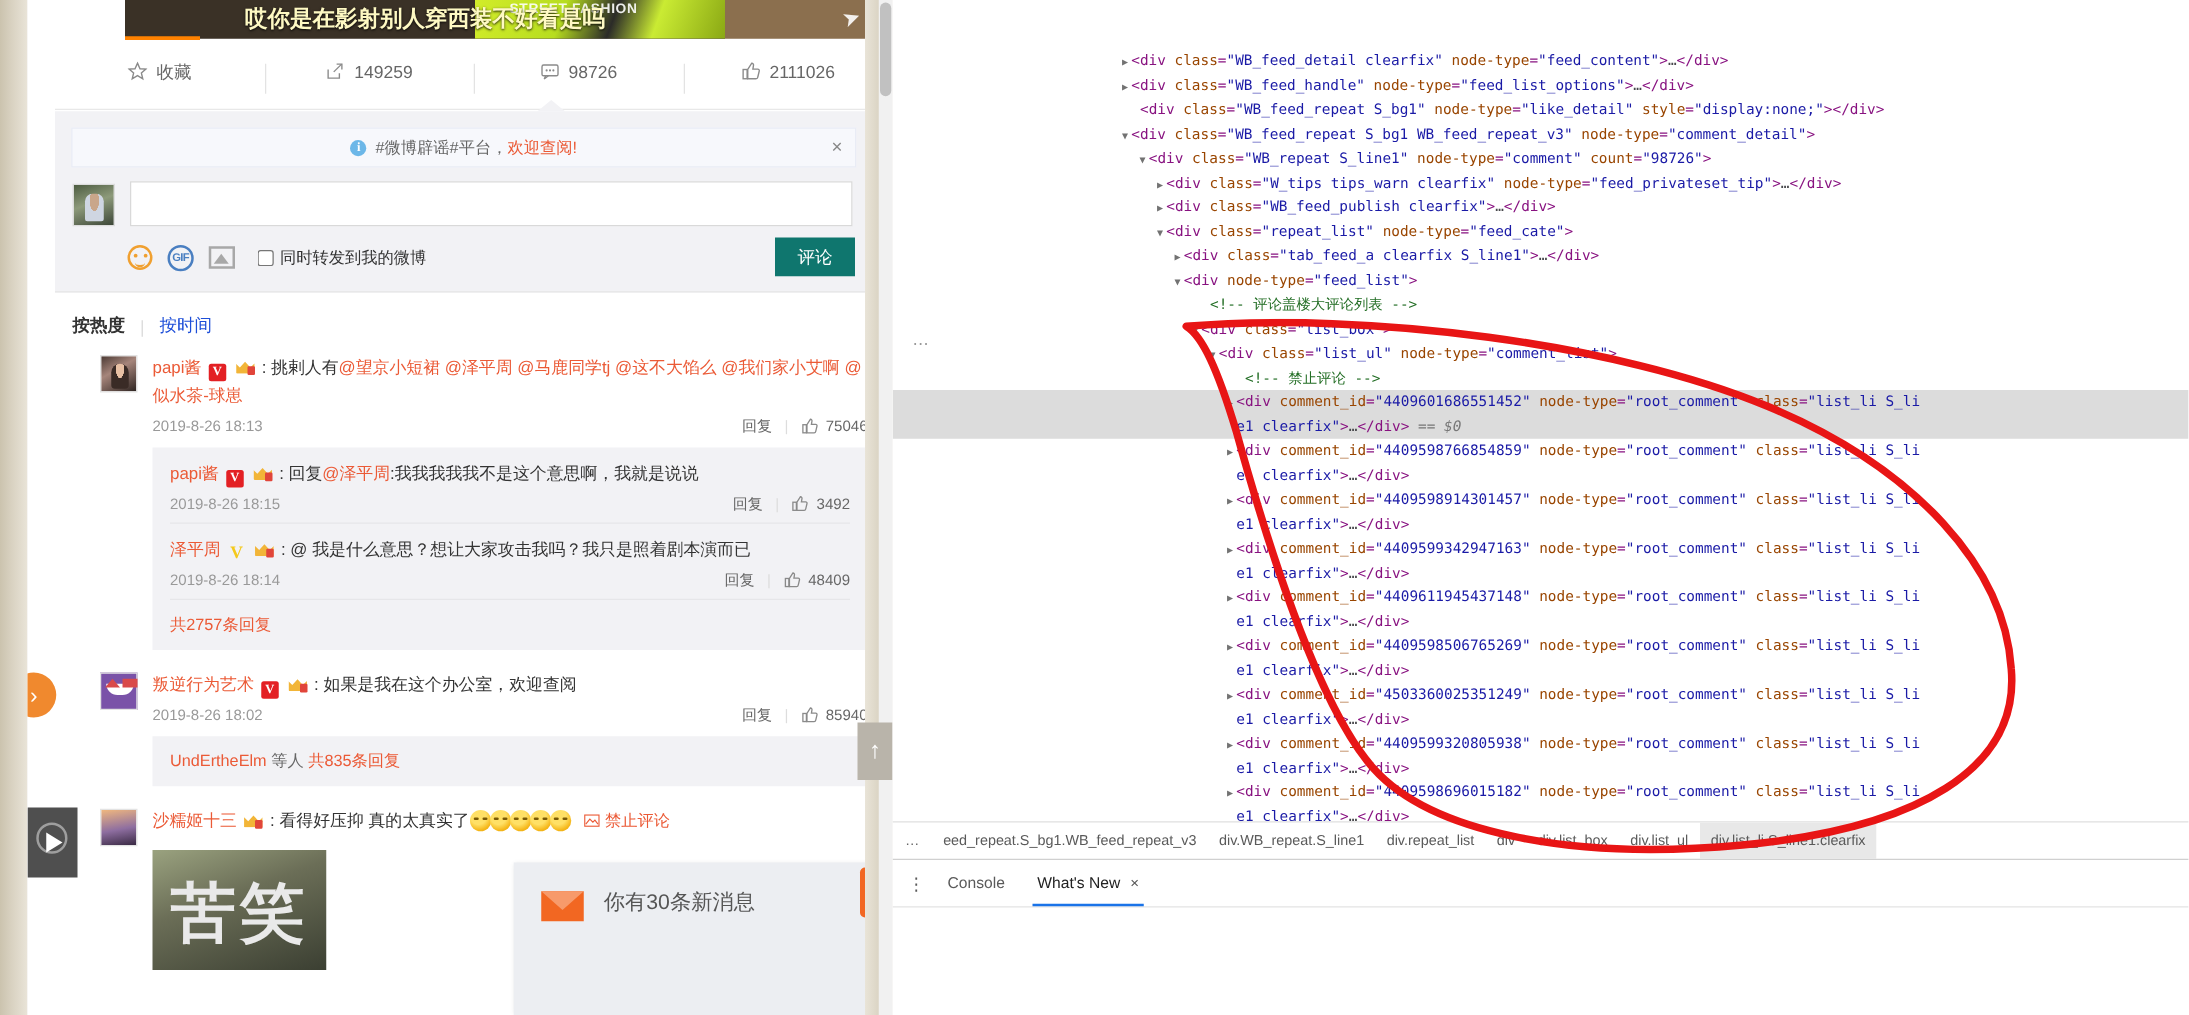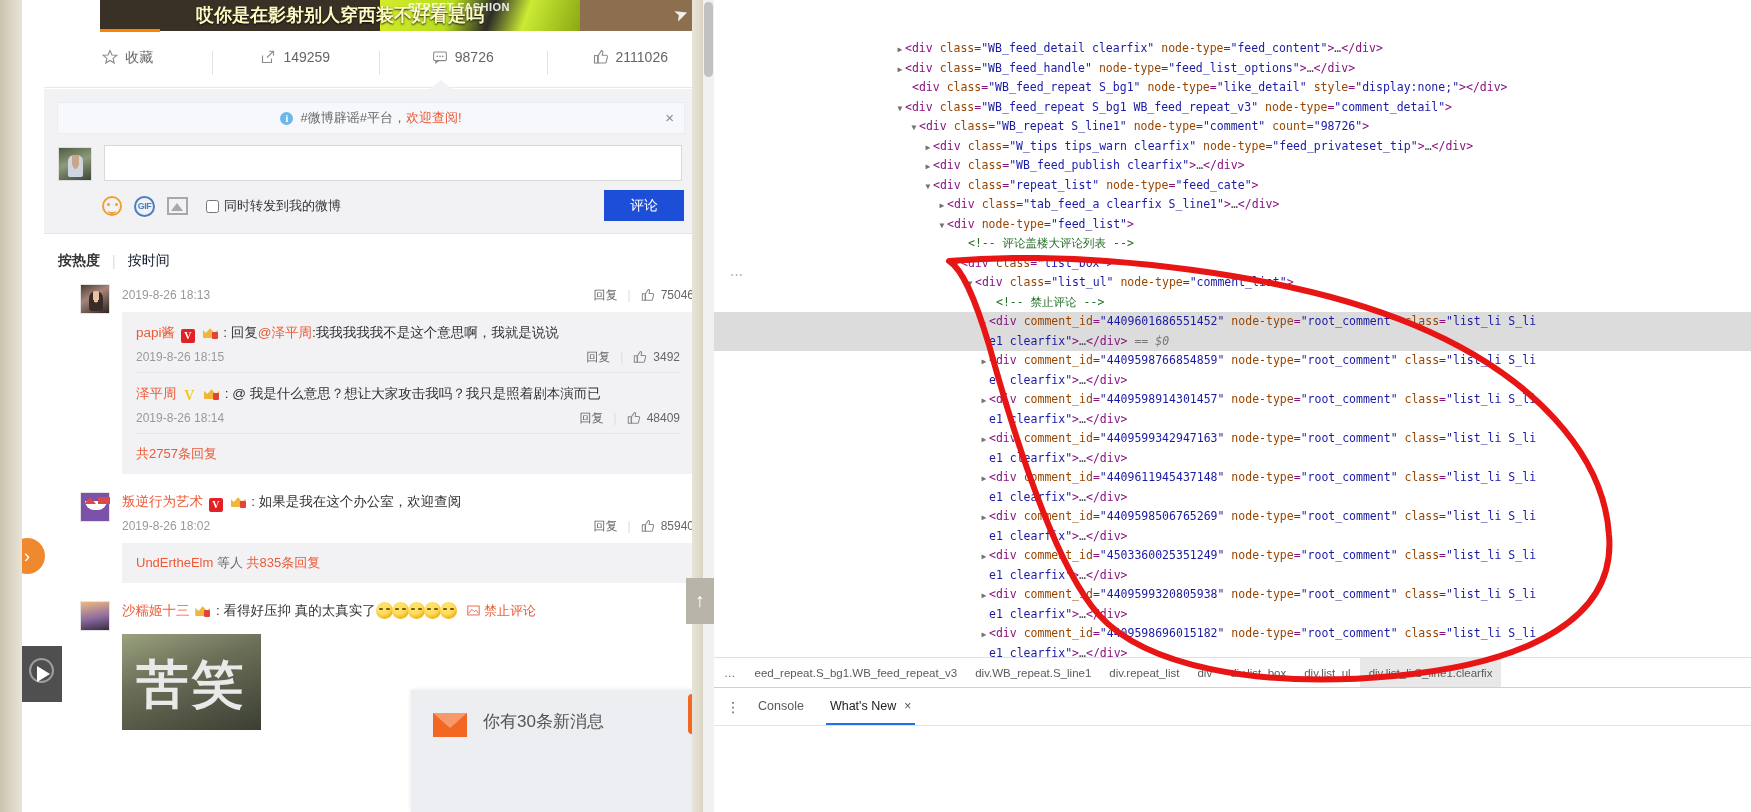--- a/index.html
+++ b/index.html
@@ -146,33 +146,33 @@
     content:""; position:absolute; left:2px; bottom:2px; width:0; height:0;
     border-left: 6px solid transparent; border-right: 6px solid transparent;
     border-bottom: 8px solid #a8a8a8;
   }
   .repost-check {
     display: flex; align-items: center; gap: 5px; margin-left: 6px;
     font-size: 13px; color: #333; cursor: pointer;
   }
   .repost-check input { width: 13px; height: 13px; margin: 0; }
   .btn-comment {
-    position: absolute; right: 0; top: 0; width: 80px; height: 31px;
-    background: #1d4ed8; color: #fff; border: 0; font-size: 14px;
+    position: absolute; right: 0; top: 0; width: 64px; height: 31px;
+    background: #0f766e; color: #fff; border: 0; font-size: 14px;
     cursor: pointer; font-family: "Liberation Sans", sans-serif;
   }
 
   
   .sort-tabs {
     position: absolute; left: 36px; top: 252px; display: flex;
     align-items: center; gap: 12px; font-size: 14px;
   }
   .sort-tabs .s-active { color: #333; font-weight: bold; cursor: pointer; }
   .sort-tabs .s-div { color: #ddd; }
-  .sort-tabs .s-inactive { color: #0f172a; cursor: pointer; }
+  .sort-tabs .s-inactive { color: #1d4ed8; cursor: pointer; }
 
   
   .comments { position: absolute; left: 22px; top: 272px; width: 670px; }
   .cmt { position: relative; padding: 10px 20px 6px 78px; }
   .cmt-av {
     position: absolute; left: 36px; top: 12px; width: 30px; height: 30px;
     border: 1px solid #e3e3e3;
   }
   .av-papi { background: linear-gradient(150deg,#4b3a34 0%,#a6857b 40%,#2e2421 100%); }
   .av-papi::after{content:"";position:absolute;left:8px;top:6px;width:14px;height:20px;background:radial-gradient(ellipse at 50% 22%, #e8c0a4 0 32%, #3a2b26 33% 100%);border-radius:7px 7px 3px 3px;}
@@ -455,20 +455,32 @@
       <div class="sort-tabs">
         <span class="s-active">按热度</span>
         <span class="s-div">|</span>
         <span class="s-inactive">按时间</span>
       </div>
 
       <div class="comments">
 
         <div class="cmt">
           <div class="cmt-av av-papi"></div>
+          <div class="cmt-line">
+            <span class="uname">papi酱</span>
+            <span class="badge-v">V</span>
+            <span class="badge-crown"></span>
+            <span>: </span>
+            <span>挑剌人有</span><span class="at">@望京小短裙</span>
+            <span class="at">@泽平周</span>
+            <span class="at">@马鹿同学tj</span>
+            <span class="at">@这不大馅么</span>
+            <span class="at">@我们家小艾啊</span>
+            <span class="at">@似水茶-球崽</span>
+          </div>
           <div class="cmt-meta">
             <span class="time">2019-8-26 18:13</span>
             <span class="spacer"></span>
             <span class="reply">回复</span>
             <span class="divider">|</span>
             <span class="like">
               <span>
                 <svg class="thumb" width="14" height="14" viewBox="0 0 16 16">
                     <path d="M5.2 14V6.6L8.4 1.6c1 0 1.6.8 1.4 1.8L9.3 6.3h3.9c.8 0 1.4.7 1.2 1.5l-1.2 5c-.1.7-.7 1.2-1.4 1.2H5.2z" fill="none" stroke="#8a8a8a" stroke-width="1.2"></path>
                     <rect x="1.5" y="6.6" width="3.2" height="7.4" fill="none" stroke="#8a8a8a" stroke-width="1.2"></rect>

